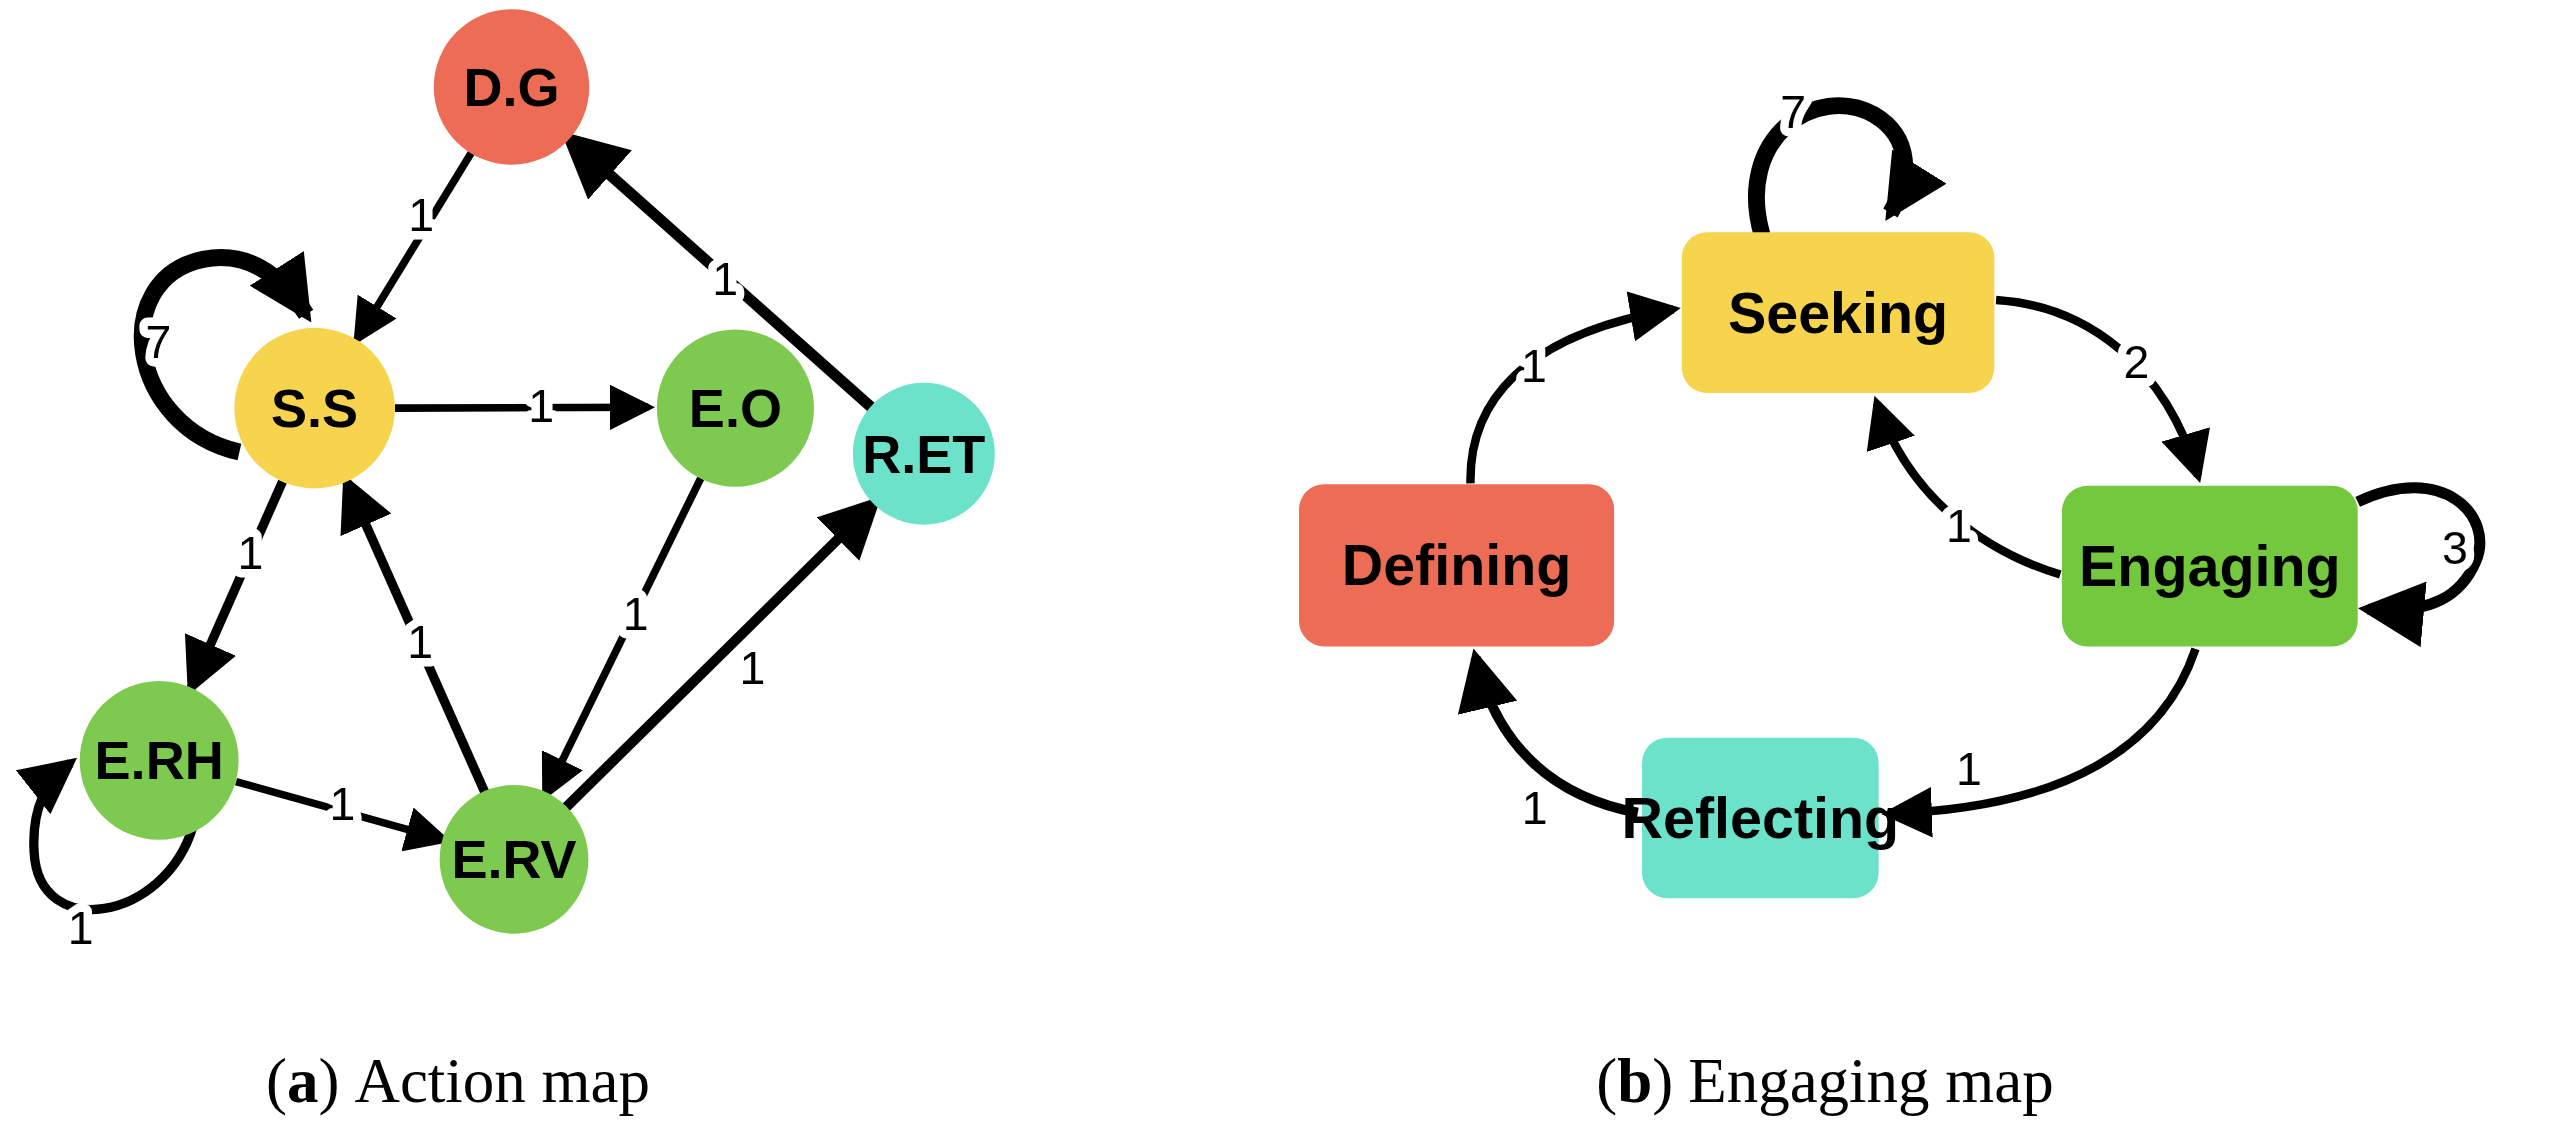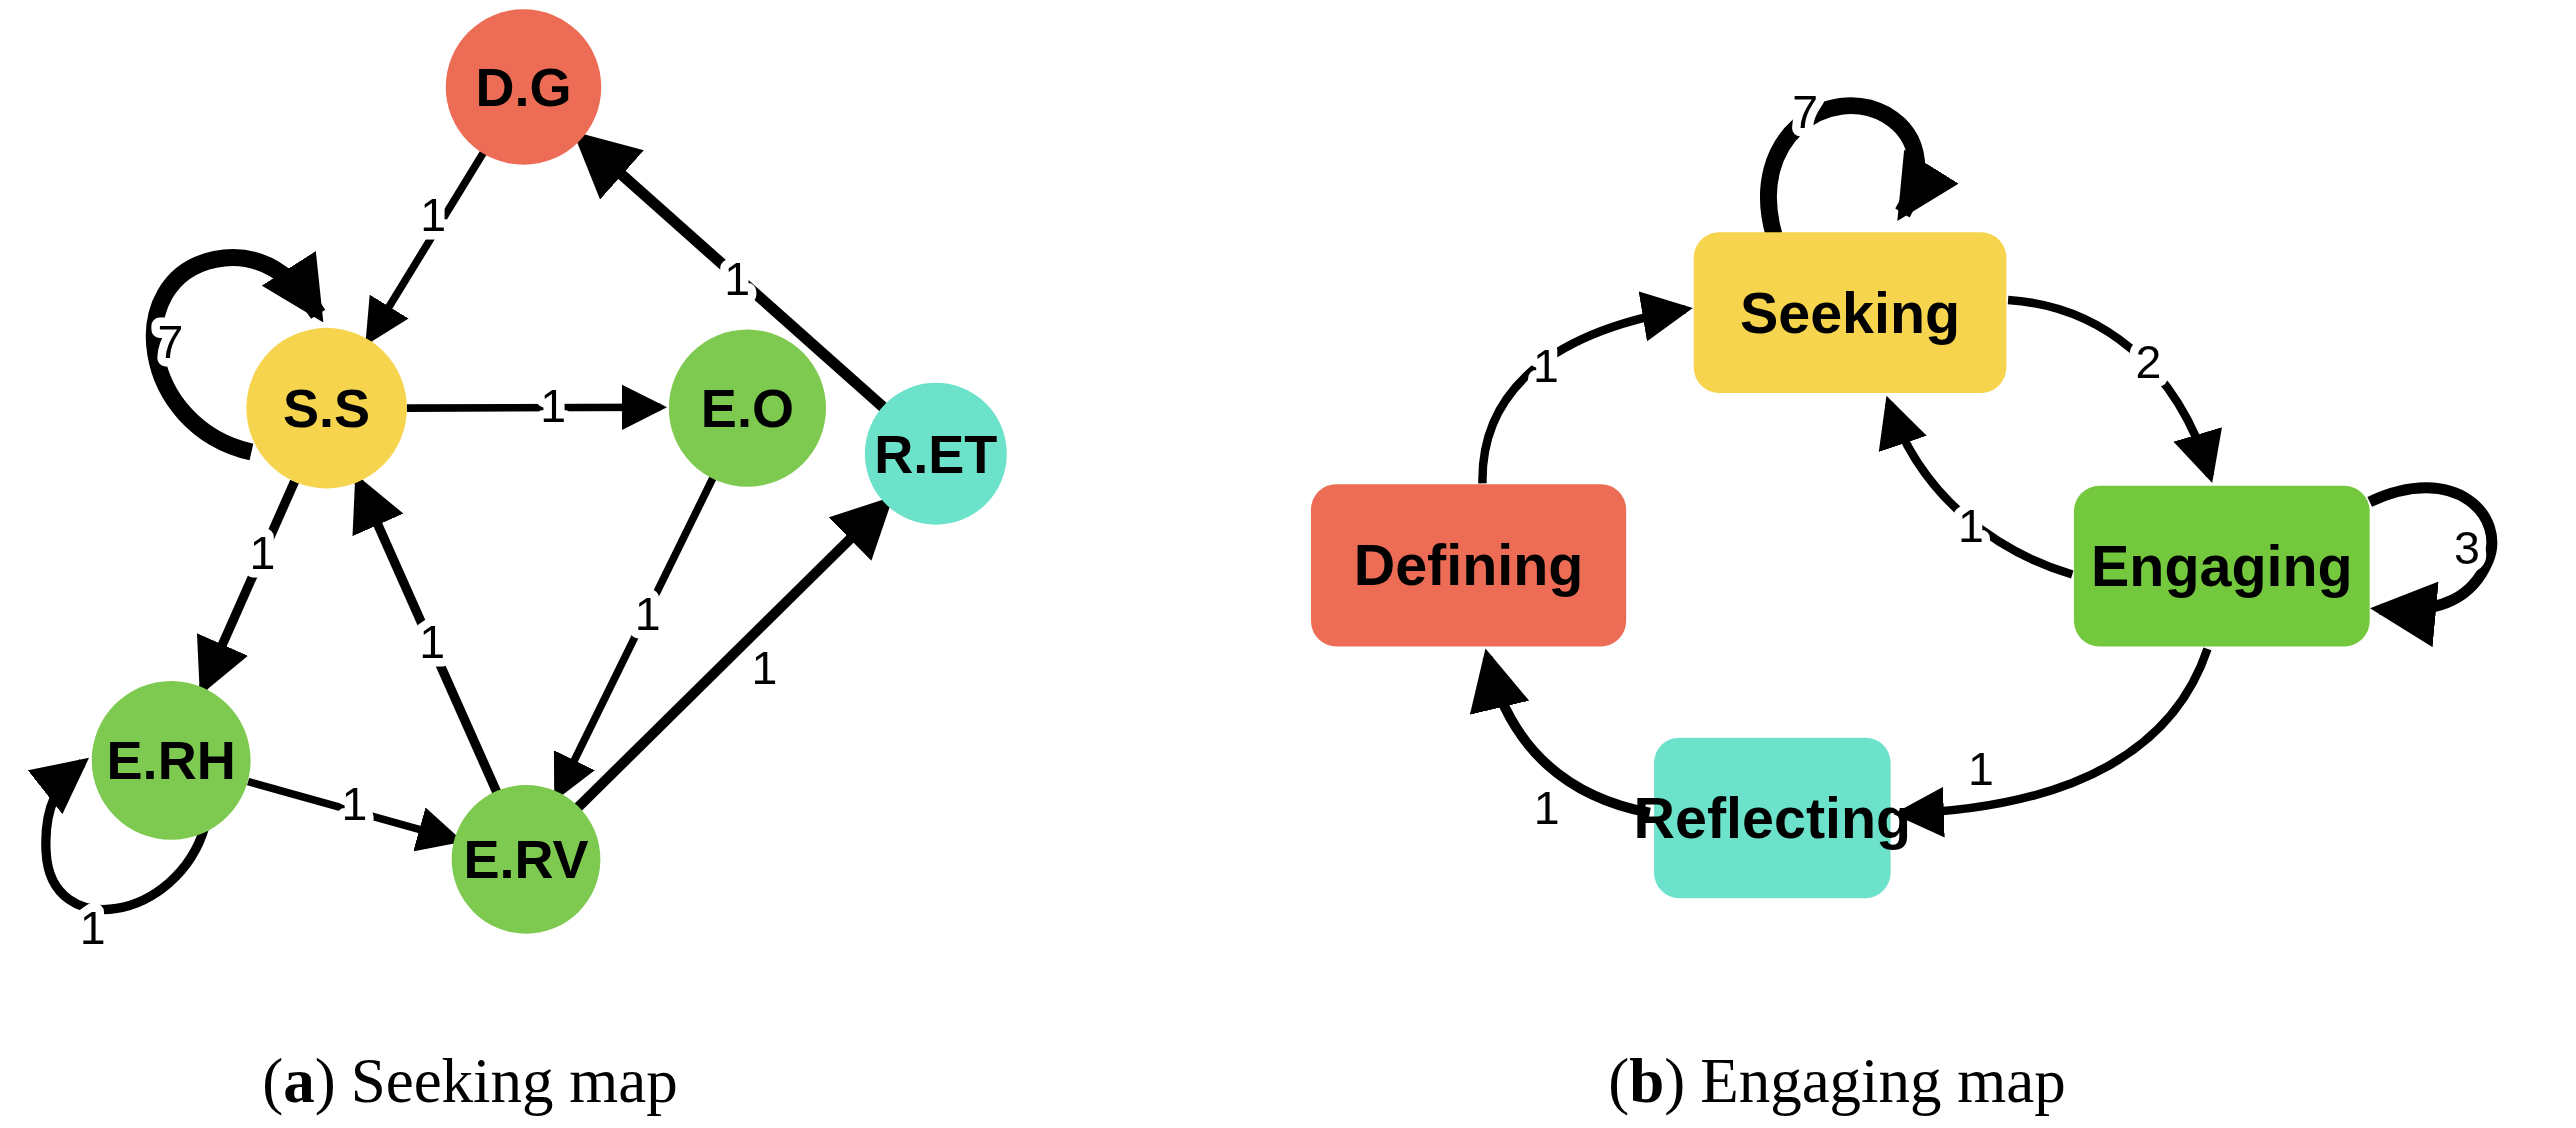--- a/index.html
+++ b/index.html
@@ -1,17 +1,17 @@
 <!DOCTYPE html>
 <html style="font-size:13.5px"><head>
 <meta charset="utf-8">
 <style>
   html,body{margin:0;padding:0;background:#ffffff;}
   body{width:2576px;height:1128px;overflow:hidden;font-family:"Liberation Sans",sans-serif;}
-  #figure-wrap{position:relative;width:2112px;height:1128px;background:#ffffff;margin-left:12px;}
+  #figure-wrap{position:relative;width:2112px;height:1128px;background:#ffffff;}
   #figure-svg{position:absolute;left:0;top:0;}
   .node-label{font-family:"Liberation Sans",sans-serif;font-weight:bold;font-size:64px;fill:#000;
               text-anchor:middle;dominant-baseline:central;}
   .rect-label{font-size:68px;}
   .edge-label{font-family:"Liberation Sans",sans-serif;font-size:55px;fill:#000;text-anchor:middle;
               dominant-baseline:central;paint-order:stroke;stroke:#ffffff;stroke-width:20px;
               stroke-linejoin:round;}
   .caption{position:absolute;top:1045px;transform:translateX(-50%);font-family:"Liberation Serif",serif;
            font-size:63px;color:#000;white-space:nowrap;}
   .caption .cap-title{margin-left:15px;}
@@ -107,19 +107,19 @@
           <text x="2528" y="428" class="edge-label">2</text>
           <text x="2318" y="622" class="edge-label">1</text>
           <text x="2905" y="648" class="edge-label">3</text>
           <text x="2330" y="910" class="edge-label">1</text>
           <text x="1816" y="956" class="edge-label">1</text>
         </g>
       </g>
   </svg>
 
   <div class="caption" id="cap-a">
-    <span>(</span><b>a</b><span>)</span><span class="cap-title">Seeking map</span>
+    <span>(</span><b>a</b><span>)</span><span class="cap-title">Action map</span>
   </div>
   <div class="caption" id="cap-b">
     <span>(</span><b>b</b><span>)</span><span class="cap-title">Engaging map</span>
   </div>
 </div>
 
 
 </body></html>

